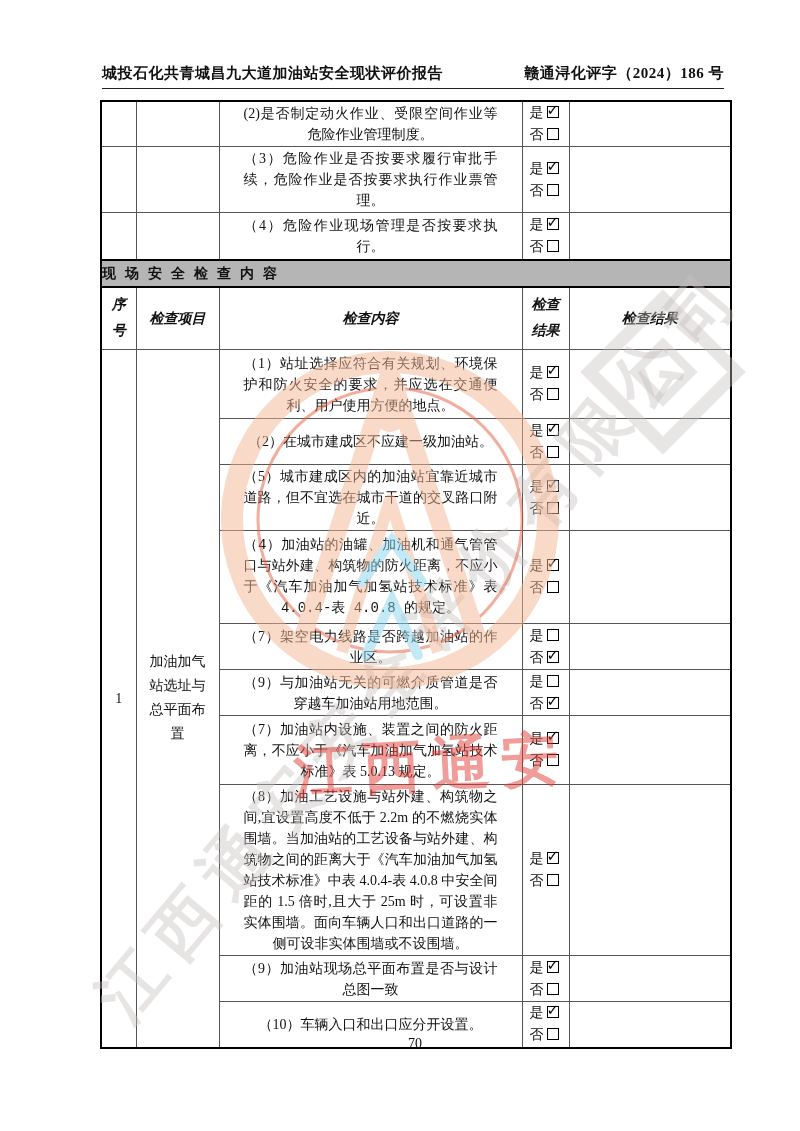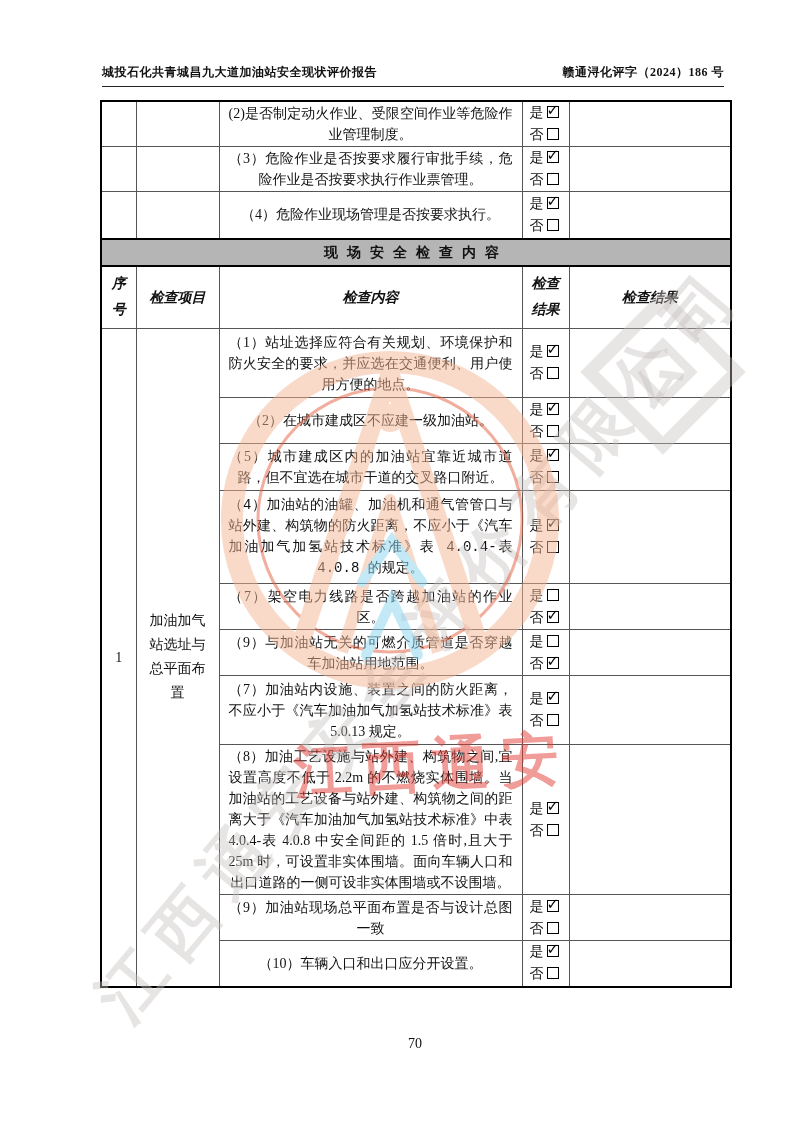--- a/index.html
+++ b/index.html
@@ -5,46 +5,46 @@
   html,body { margin:0; padding:0; background:#e8e8e8; }
   .page {
     position:relative; width:800px; height:1131px; margin:0 auto;
     background:#ffffff; overflow:hidden;
     font-family:"Liberation Serif","DejaVu Serif",serif; color:#111;
   }
   
   .doc-header {
     position:absolute; left:102px; top:64px; width:622px;
     display:flex; justify-content:space-between; align-items:flex-end;
-    font-size:12px; font-weight:bold; letter-spacing:0.5px;
+    font-size:15px; font-weight:bold; letter-spacing:0.5px;
     border-bottom:1px solid #222; padding-bottom:5px;
   }
   
   table.checklist {
     position:absolute; left:100px; top:100px; width:630px;
     border-collapse:collapse; table-layout:fixed;
     font-size:14px; line-height:21px;
   }
   table.checklist td, table.checklist th { border:1px solid #555; overflow:hidden; }
   table.checklist { border:2px solid #000; }
   th { font-weight:bold; text-align:center; vertical-align:middle; padding:0; }
   .th-seq, .th-result { word-break:break-all; padding:0 8px; line-height:26px; }
   td.seq-cell { text-align:center; vertical-align:middle; font-size:14px; }
   td.item-cell {
     text-align:center; vertical-align:middle; word-break:break-all;
     padding:0 8px; line-height:24px;margin-top:24px;
   }
   td.content-cell {
     text-align:justify; text-align-last:center; vertical-align:middle;
-    padding:1px 9px;
+    padding:1px 24px;
   }
   td.result-cell { vertical-align:middle; padding:0 0 0 7px; line-height:22px; white-space:nowrap; }
   td.problem-cell { background:transparent; }
   tr.band-row td {
-    background:#b5b5b5; text-align:center; font-weight:bold;
+    background:#b5b5b5; text-align:left; font-weight:bold;
     letter-spacing:9px; height:25px; line-height:25px; padding:0;
     border-top:2px solid #000; border-bottom:2px solid #000;
   }
   tr.h45 { height:45px; } tr.h46 { height:46px; } tr.h47 { height:47px; }
   tr.h63 { height:63px;font-style:italic; } tr.h69 { height:69px; } tr.h93 { height:93px;font-family:Liberation Mono, monospace; }
   tr.h150 { height:150px; }
   
   .cb {
     display:inline-block; width:10px; height:10px; border:1.5px solid #000;
     margin-left:3px; position:relative; vertical-align:-1px; background:#fff;

